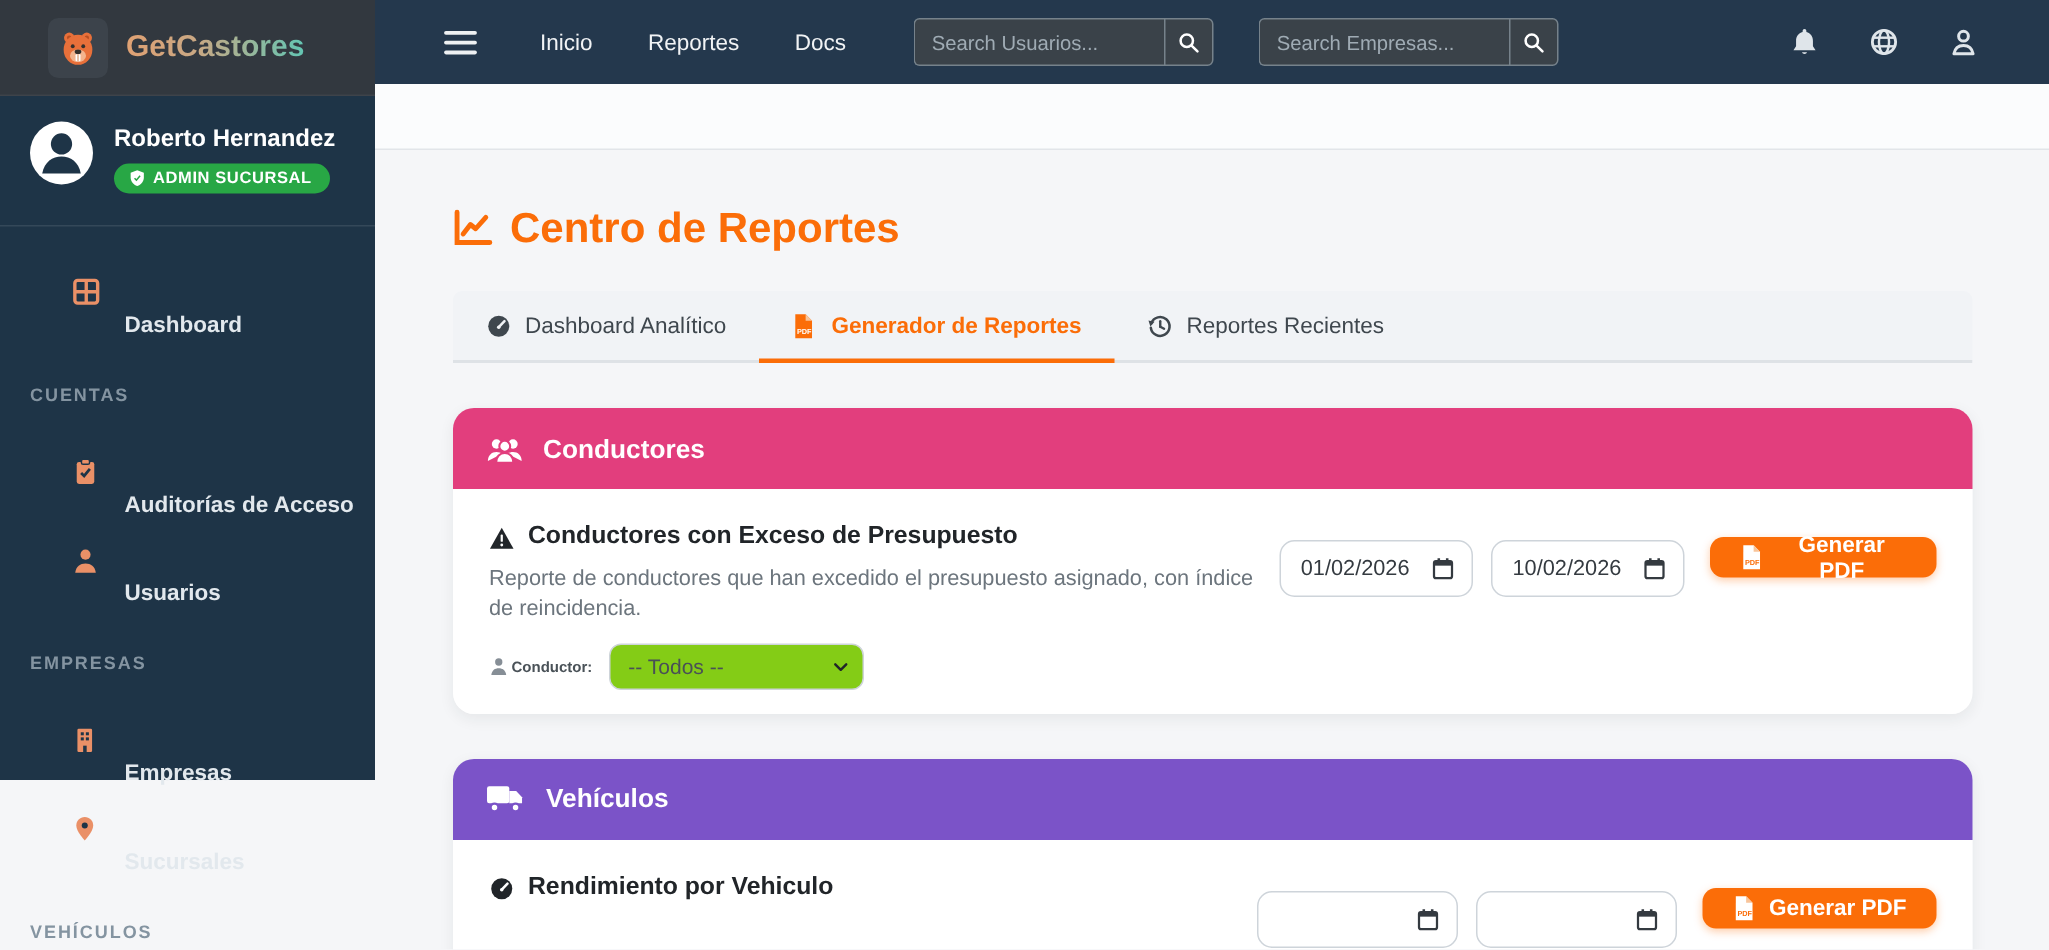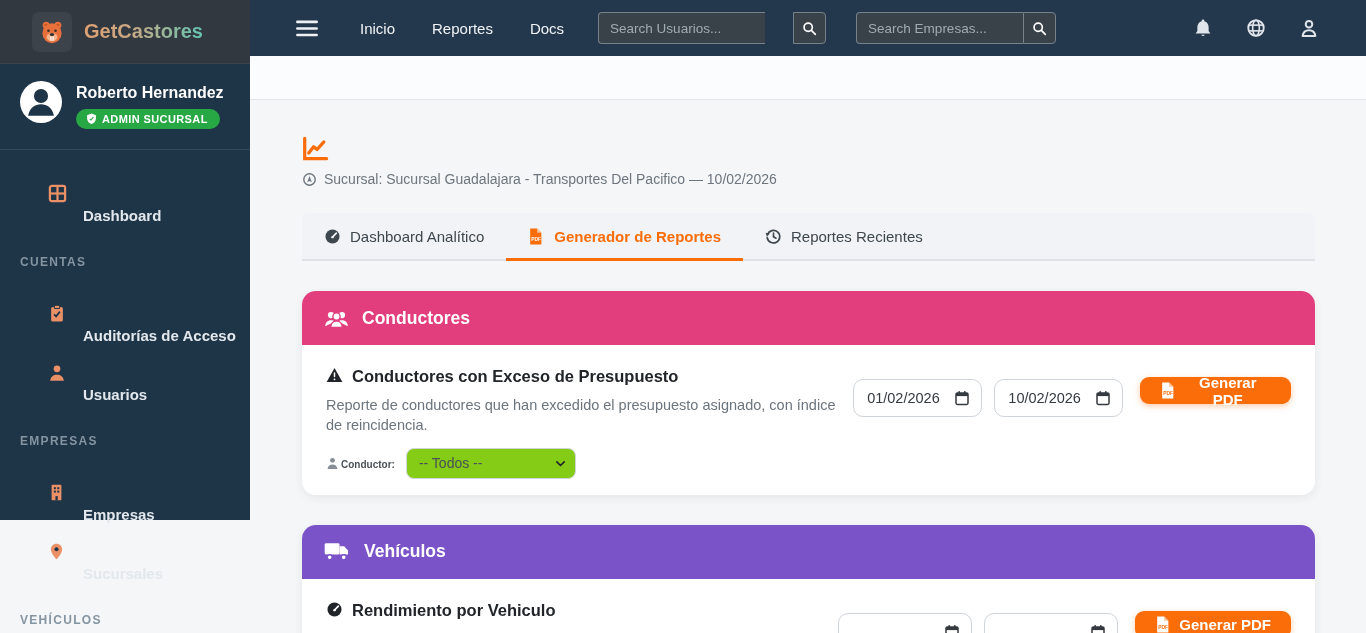--- a/index.html
+++ b/index.html
@@ -23,21 +23,21 @@
 
   
   .navbar { position:fixed; left:250px; right:0; top:0; height:56px; background:var(--navbar-bg,#24384d); display:flex; align-items:center; padding:0 47px 0 46px; z-index:15; }
   .hamburger { width:22px; height:17px; color:#eef1f3; cursor:pointer; display:flex; }
   .nav-links { display:flex; gap:37px; margin-left:42px; }
   .nav-link { color:#f1f3f5; font-size:15px; text-decoration:none; cursor:pointer; }
   .nav-search { display:flex; height:32px; }
   .nav-search input { width:167px; background:#3a4249; border:1px solid #76828b; border-right:none; border-radius:4px 0 0 4px; color:#e9ecef; font-size:13.5px; padding:0 11px; outline:none; font-family:"Liberation Sans",sans-serif; }
   .nav-search input::placeholder { color:#9fabb4; }
   .nav-search button { width:33px; background:#3a4249; border:1px solid #76828b; border-radius:0 4px 4px 0; color:#fff; cursor:pointer; display:flex; align-items:center; justify-content:center; }
-  .ns1 { margin-left:34px;gap:28px; } .ns2 { margin-left:30px; }
+  .ns1 { margin-left:45px; } .ns2 { margin-left:30px; }
   .nav-icons { margin-left:auto; display:flex; align-items:center; gap:33px; }
   .nav-ic { width:20px; height:20px; color:#dfe5ea; cursor:pointer; display:flex; }
 
   
   .main { margin-left:250px; padding-top:56px; }
   .subheader { height:44px; background:#fbfcfd; border-bottom:1px solid #e2e5e9; }
   .content { padding:36px 51px 0 52px; height:533px; overflow:hidden; }
   .page-title { display:flex; align-items:center; gap:11px; color:var(--accent,#fb6d08); font-size:28px; font-weight:bold; }
   .page-title .pt-icon { width:27px; height:27px; display:flex; }
   .page-sub { margin-top:8px; display:flex; align-items:center; gap:7px; color:#6d767e; font-size:14px; }
@@ -46,21 +46,21 @@
   .tab { display:flex; align-items:center; gap:9px; padding:15px 22px 13px; font-size:15px; color:#3f474e; cursor:pointer; border-bottom:3px solid transparent; margin-bottom:-2px; }
   .tab .tab-icon { width:17px; height:17px; display:flex; }
   .tab.active { color:var(--accent,#fb6d08); font-weight:bold; border-bottom-color:var(--accent,#fb6d08); }
 
   .card { margin-top:30px; border-radius:14px; box-shadow:0 3px 10px rgba(33,37,41,.07); }
   .card-header { height:54px; border-radius:14px 14px 0 0; display:flex; align-items:center; gap:13px; padding:0 22px; color:#fff; font-size:17.5px; font-weight:bold; }
   .ch-pink { background:var(--pink,#e23e7d); }
   .ch-purple { background:var(--purple,#7b53c8); }
   .card-body { background:#fff; border-radius:0 0 14px 14px; padding:22px 24px 16px; display:flex; justify-content:space-between; }
 
-  .report-title { display:flex; align-items:flex-start; gap:9px; font-size:16.5px; font-weight:bold; color:#212529; }
+  .report-title { display:flex; align-items:flex-end; gap:9px; font-size:16.5px; font-weight:bold; color:#212529; }
   .report-desc { margin-top:9px; font-size:14.5px; color:#6c757d; line-height:1.4; max-width:545px; }
   .filter-row { margin-top:12px; display:flex; align-items:center; gap:7px; }
   .filter-label { display:flex; align-items:flex-end; gap:2px; font-size:10px; font-weight:bold; color:#4a5258; }
   .select-wrap { position:relative; margin-left:4px; }
   .select-wrap select { appearance:none; -webkit-appearance:none; width:170px; height:31px; border:1px solid #ced4da; border-radius:8px; background:#84cc16; color:#495057; font-size:14px; padding:0 28px 0 12px; font-family:"Liberation Sans",sans-serif; cursor:pointer; }
   .select-wrap .chev { position:absolute; right:9px; top:9px; width:13px; height:13px; color:#212529; pointer-events:none; }
 
   .controls { display:flex; align-items:flex-start; gap:12px; margin-top:12px; }
   .date-box { width:134px; height:38px; border:1px solid #ced4da; border-radius:10px; background:#fff; display:flex; align-items:center; justify-content:space-between; padding:0 11px 0 13px; font-size:14.5px; color:#343a40; cursor:text; }
   .date-box .cal { width:16px; height:16px; color:#343a40; display:flex; }
@@ -240,30 +240,22 @@
   <div class="subheader"></div>
   <div class="content">
 
     <h1 class="page-title">
       <span class="pt-icon">
         <svg width="27" height="27" viewBox="0 0 20 20">
             <path d="M2 1.8v15h16.2" fill="none" stroke="currentColor" stroke-width="2.4" stroke-linecap="round"></path>
             <polyline points="5,12.6 8.6,7.9 11.2,10 16.2,4.4" fill="none" stroke="currentColor" stroke-width="2.4" stroke-linecap="round" stroke-linejoin="round"></polyline>
           </svg>
       </span>
+      <span>Centro de Reportes</span>
     </h1>
-    <div class="page-sub">
-      <span>
-        <svg width="15" height="15" viewBox="0 0 16 16">
-            <circle cx="8" cy="8" r="6.1" fill="none" stroke="#6d767e" stroke-width="1.5"></circle>
-            <polygon points="8,4.2 5.5,10.8 8,9.6 10.5,10.8" fill="#6d767e"></polygon>
-          </svg>
-      </span>
-      <span>Sucursal: Sucursal Guadalajara - Transportes Del Pacifico — 10/02/2026</span>
-    </div>
 
     <div class="tabs">
       <div class="tab">
         <span class="tab-icon">
           <svg width="17" height="17" viewBox="0 0 16 16">
               <circle cx="8" cy="8" r="6.6" fill="currentColor"></circle>
               <line x1="8" y1="8.6" x2="11.6" y2="4.8" stroke="#f1f3f6" stroke-width="1.6" stroke-linecap="round"></line>
               <circle cx="8" cy="8.6" r="1.1" fill="#f1f3f6"></circle>
             </svg>
         </span>

